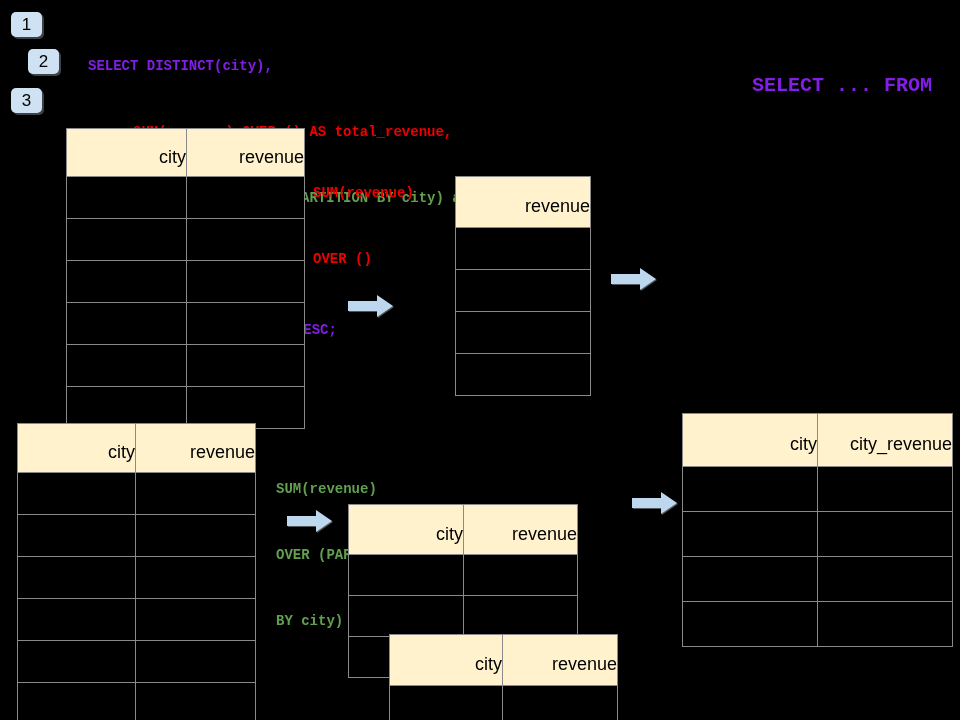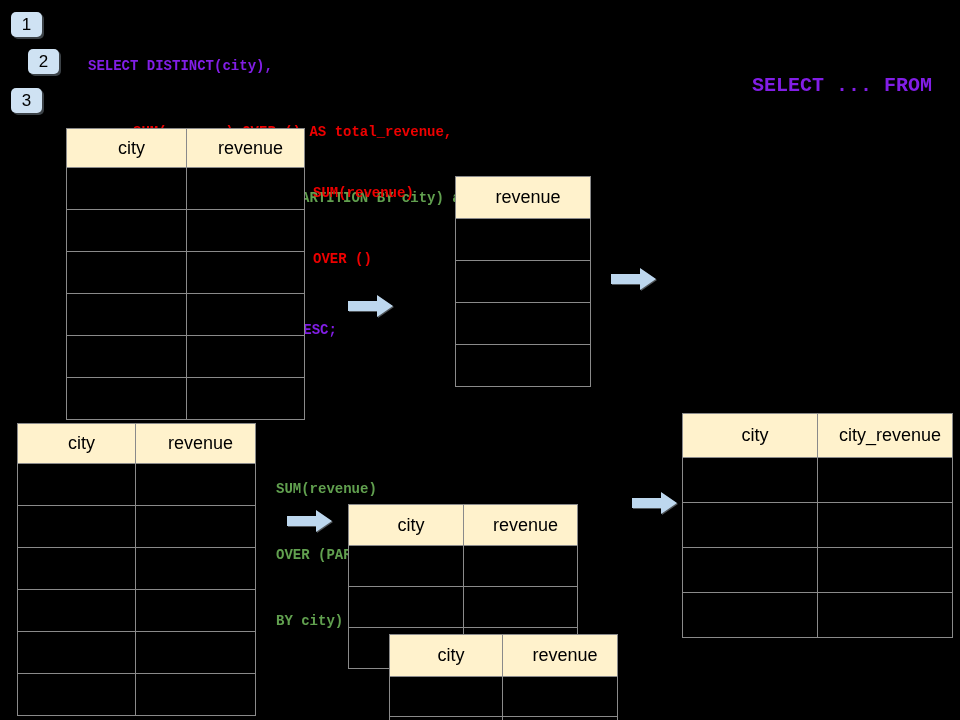--- a/index.html
+++ b/index.html
@@ -21,21 +21,21 @@
 
   
   .badge{position:absolute;width:31px;height:25px;background:#cfe2f3;border-radius:5px;
          color:#000;font-size:17px;display:flex;align-items:center;justify-content:center;
          box-shadow:2px 2px 0 rgba(110,120,130,.55);}
   #b1{left:11px;top:12px;} #b2{left:28px;top:49px;} #b3{left:11px;top:88px;}
 
   
   table.tbl{position:absolute;border-collapse:collapse;table-layout:fixed;background:#000;}
   table.tbl th{background:#fff2cc;color:#000;font-weight:400;font-size:18px;
-               text-align:center;padding:0 0 0 10px;border:1px solid #8a8a8a;}
+               text-align:right;padding:9px 0 0 10px;border:1px solid #8a8a8a;}
   table.tbl td{border:1px solid #8a8a8a;padding:0;}
   #t1{left:66px;top:128px;width:238px;}  #t1 th{height:38px;} #t1 td{height:41px;}
   #t2{left:455px;top:176px;width:135px;} #t2 th{height:41px;} #t2 td{height:41px;}
   #t3{left:17px;top:423px;width:238px;}  #t3 th{height:39px;} #t3 td{height:41px;}
   #t4{left:348px;top:504px;width:229px;} #t4 th{height:40px;} #t4 td{height:40px;}
   #t5{left:389px;top:634px;width:228px;} #t5 th{height:41px;} #t5 td{height:39px;}
   #t6{left:682px;top:413px;width:270px;} #t6 th{height:43px;} #t6 td{height:44px;}
 
   
   .arrow{position:absolute;width:46px;height:24px;

